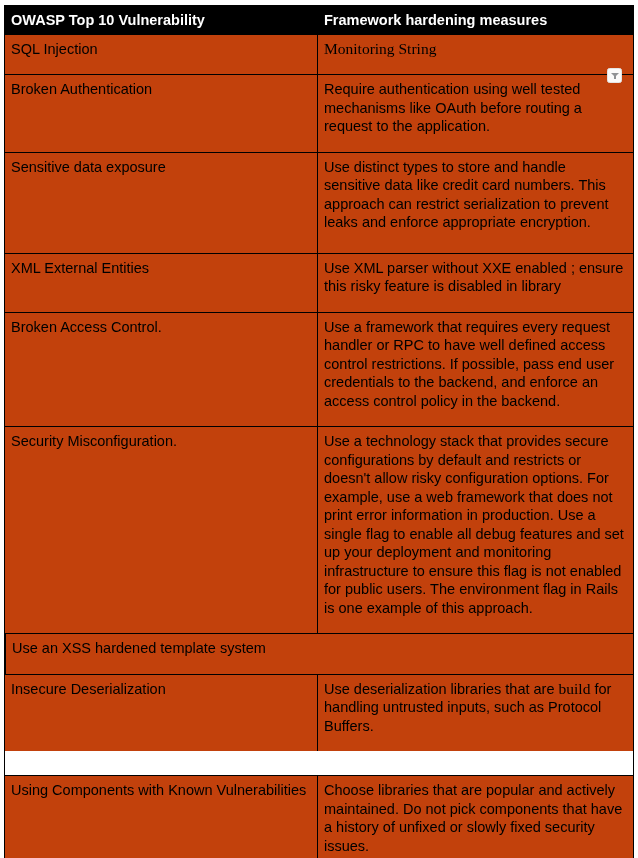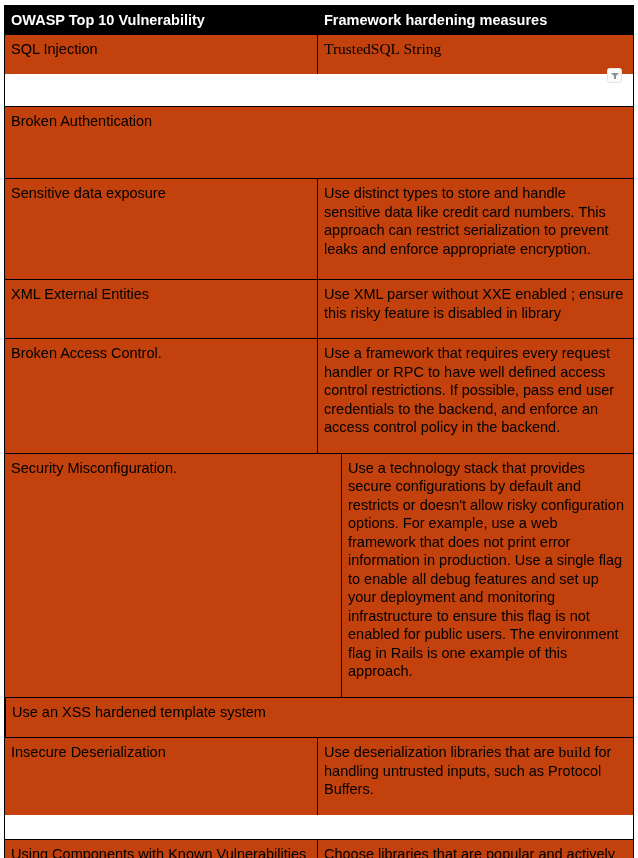--- a/index.html
+++ b/index.html
@@ -51,25 +51,25 @@
   .col2 { flex: 1 1 auto; }
   .row .col2 { border-left: 1.5px solid var(--border); }
   .header-row .cell { padding-top: 5px; padding-bottom: 4px; }
   .header-row .col2 { border-left: 1.5px solid var(--header_bg); }
   .serif {
     font-family: "Liberation Serif", serif;
     font-size: 15.5px;
   }
   
   .rows > .row:nth-child(1)  { min-height: 36px; }
-  .rows > .row:nth-child(2)  { min-height: 72px; margin-top: 32px; }
+  .rows > .row:nth-child(2)  { min-height: 72px; }
   .rows > .row:nth-child(3)  { min-height: 101px; }
   .rows > .row:nth-child(4)  { min-height: 46px; }
   .rows > .row:nth-child(5)  { min-height: 101px; }
-  .rows > .row:nth-child(6)  { min-height: 194px; gap: 24px; }
+  .rows > .row:nth-child(6)  { min-height: 194px; }
   .rows > .row:nth-child(7)  { min-height: 29px; }
   .rows > .row:nth-child(8)  { min-height: 72px; justify-content: flex-end; }
   .rows > .row:nth-child(9)  { min-height: 74px; margin-top: 24px; }
   .rows > .row:nth-child(10) { min-height: 74px; }
   .comment-marker {
     position: absolute;
     left: 607px;
     top: 68px;
     width: 15px;
     height: 15px;
@@ -100,24 +100,25 @@
 
 <div class="canvas">
   <div class="table">
     <div class="header-row">
       <div class="cell col1">OWASP Top 10 Vulnerability</div>
       <div class="cell col2">Framework hardening measures</div>
     </div>
     <div class="rows">
         <div class="row">
     <div class="cell col1">SQL Injection</div>
-    <div class="cell col2"><span class="serif">TrustedSQL String</span></div>
+    <div class="cell col2"><span class="serif">Monitoring String</span></div>
   </div>
         <div class="row">
     <div class="cell col1">Broken Authentication</div>
+    <div class="cell col2"><span>Require authentication using well tested mechanisms like OAuth before routing a request to the application.</span></div>
   </div>
         <div class="row">
     <div class="cell col1">Sensitive data exposure</div>
     <div class="cell col2"><span>Use distinct types to store and handle sensitive data like credit card numbers. This approach can restrict serialization to prevent leaks and enforce appropriate encryption.</span></div>
   </div>
         <div class="row">
     <div class="cell col1">XML External Entities</div>
     <div class="cell col2"><span>Use XML parser without XXE enabled ; ensure this risky feature is disabled in library</span></div>
   </div>
         <div class="row">

